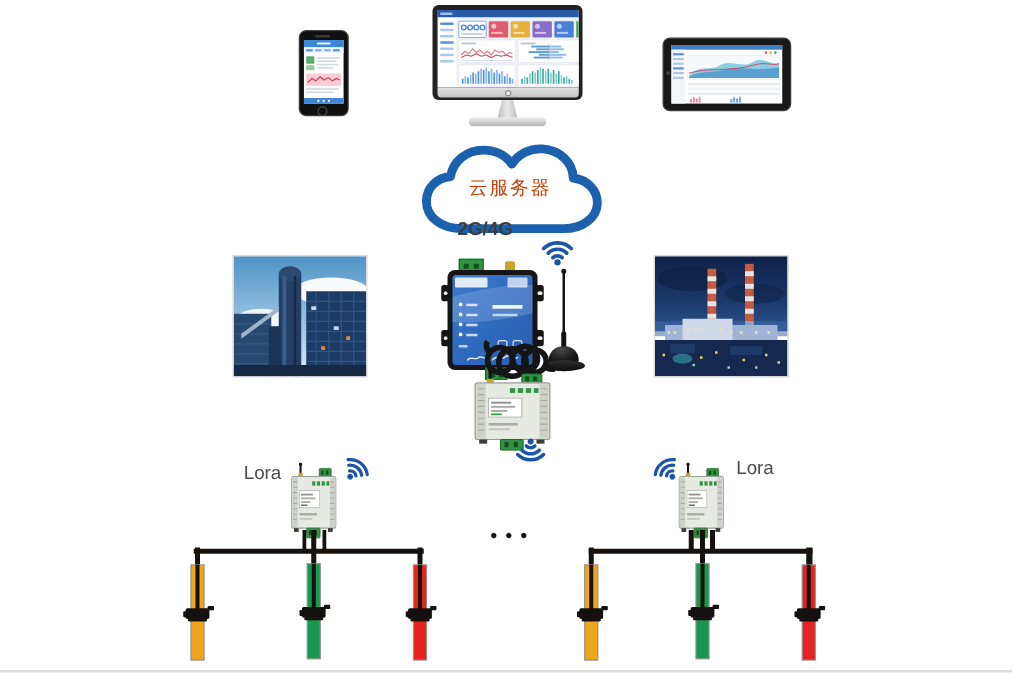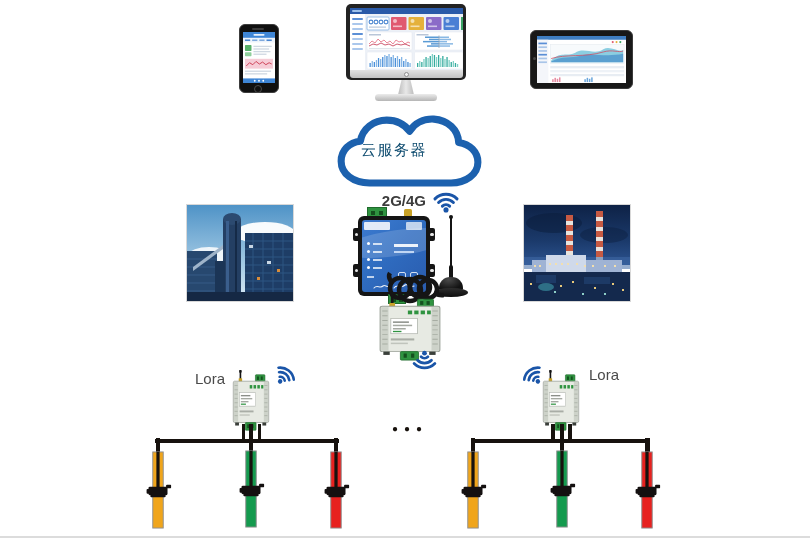--- a/index.html
+++ b/index.html
@@ -247,27 +247,27 @@
           <rect x="52.4" y="44.5" width="1.6" height="4.5"></rect>
         <rect x="54.8" y="45.5" width="1.6" height="3.5"></rect>
           <rect x="57.2" y="44" width="1.6" height="5"></rect>
       </g>
     </svg>
   </div>
 
   <svg class="abs" style="left:331px;top:111px;" width="154" height="78" viewBox="0 0 152 77">
     <path d="M38 71 C22 71 10 62 10 49.5 C10 39 18 30.8 29 29.8 C31 17.5 42 9 55 9 C64.5 9 72.5 13 77.5 20 C82.5 12 91.5 7.5 101.5 8 C115.5 9 125.5 18.5 126 31 C137 32.5 145 40.5 145 50.5 C145 62.5 133 71 118.5 71 Z" fill="#ffffff" stroke="#1c61ae" stroke-width="7" stroke-linejoin="round"></path>
   </svg>
-  <div class="label" style="left:361px;top:141px;width:94px;font-size:15px;letter-spacing:1.5px;color:#0c4a6e;">云服务器</div>
+  <div class="label" style="left:361px;top:141px;width:94px;text-align:center;font-size:15px;letter-spacing:1.5px;color:#c2410c;">云服务器</div>
 
   <svg class="abs" style="left:429px;top:186px;color:#1a55a8;" width="34" height="28" viewBox="0 0 40 34">
       <use href="#sym-wifi"></use>
     </svg>
 
-  <div class="label" style="left:366px;top:192px;width:60px;text-align:right;font-size:15px;font-weight:600;color:#3c3c3c;">2G/4G</div>
+  <div class="label" style="left:366px;top:175px;width:60px;text-align:left;font-size:15px;font-weight:600;color:#3c3c3c;">2G/4G</div>
 
   <div class="abs" style="left:186px;top:204px;width:106px;height:96px;border:1px solid #d8d8d8;">
     <svg width="106" height="96" viewBox="0 0 106 96">
       <defs>
         <linearGradient id="skyd" x1="0" y1="0" x2="0" y2="1">
           <stop offset="0" stop-color="#4f93c7"></stop>
             <stop offset="0.65" stop-color="#a8cde6"></stop>
             <stop offset="1" stop-color="#dcebf5"></stop>
         </linearGradient>
       </defs>

